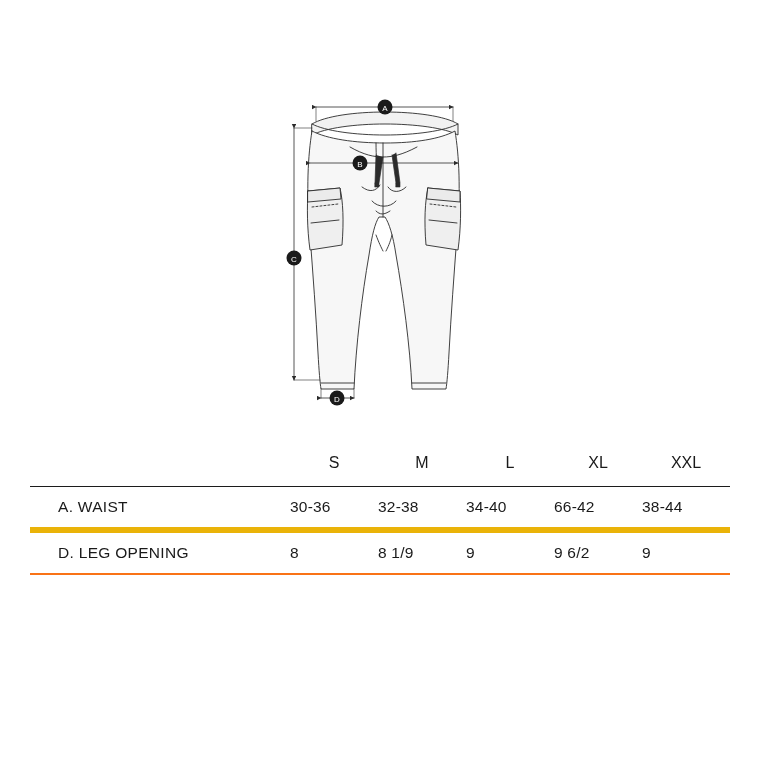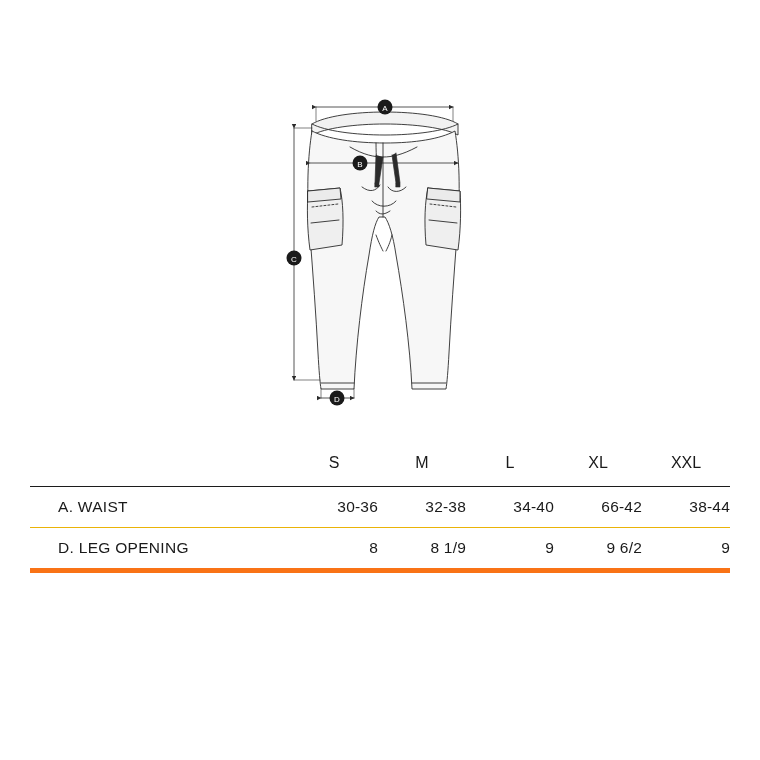--- a/index.html
+++ b/index.html
@@ -53,29 +53,29 @@
     font-size: 16px;
     color: #1a1a1a;
   }
   .size-table thead th.measure-head {
     text-align: left;
   }
   .size-table thead tr {
     border-bottom: 1px solid #1c1c1c;
   }
   .size-table tbody tr {
-    border-bottom: 1px solid #eab308;
+    border-bottom: 6px solid #eab308;
   }
   .size-table tbody tr:last-child {
-    border-bottom: 5px solid #f97316;
+    border-bottom: 2px solid #f97316;
   }
   .size-table tbody td {
     height: 40px;
     vertical-align: middle;
-    text-align: right;
+    text-align: left;
     font-size: 15.5px;
     letter-spacing: 0.2px;
   }
   .size-table tbody td.row-label {
     text-align: left;
     padding-left: 28px;
     letter-spacing: 0.3px;
   }
   .col-label { width: 260px; }
   .col-size  { width: 88px; }

